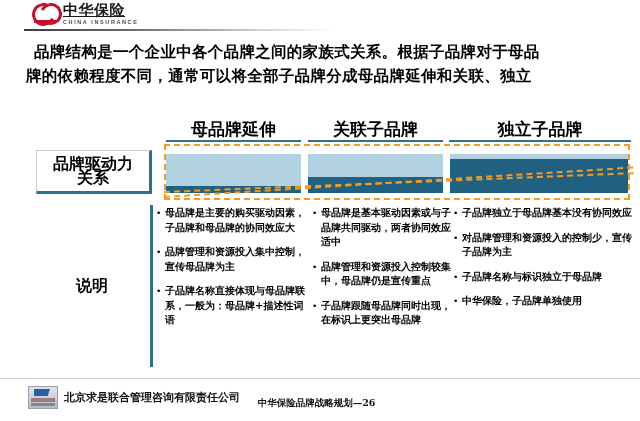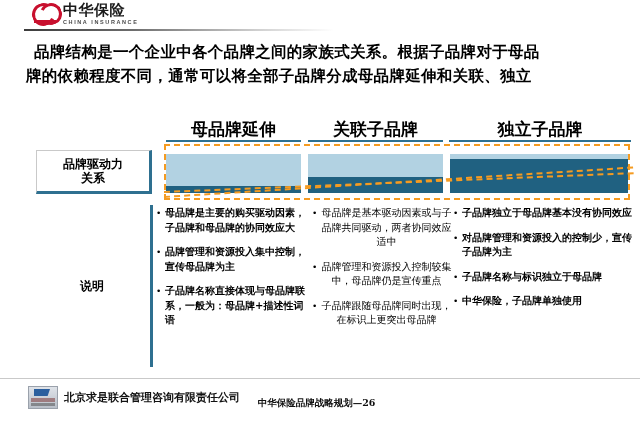--- a/index.html
+++ b/index.html
@@ -57,20 +57,21 @@
     width: 22px; height: 3px;
     background: #c8102e;
   }
   .logo-text { display: flex; flex-direction: column; line-height: 1; }
   .logo-cn {
     font-family: "DejaVu Sans", "Liberation Sans", sans-serif;
     font-size: 15px;
     font-weight: bold;
     color: #1a1a1a;
     letter-spacing: 0.5px;
+    text-decoration: underline;
   }
   .logo-en {
     font-family: "Liberation Sans", sans-serif;
     font-size: 5.5px;
     font-weight: bold;
     color: #4a4a4a;
     letter-spacing: 1.6px;
     margin-top: 2px;
   }
   .header-rule {
@@ -111,21 +112,21 @@
     padding-bottom: 2px;
   }
   .col-head.c1 { left: 166px; width: 135px; }
   .col-head.c2 { left: 308px; width: 135px; }
   .col-head.c3 { left: 449px; width: 182px; }
 
   
   .row-label {
     position: absolute;
     font-family: "DejaVu Sans", "Liberation Sans", sans-serif;
-    font-size: 12px;
+    font-size: 16px;
     font-weight: bold;
     color: #000000;
     display: flex;
     align-items: center;
     justify-content: center;
     text-align: center;
     line-height: 14px;
   }
   .row-label.r1 {
     left: 36px; top: 150px; width: 112px; height: 40px;
@@ -203,21 +204,21 @@
     margin-bottom: 10px;
   }
   .bullets .dot {
     flex: 0 0 9px;
     font-size: 9px;
     line-height: 14.5px;
   }
   .bullets .txt { flex: 1 1 auto; }
 
   .bullets.c1 .txt { font-weight: bold; }
-  .bullets.c2 .txt { font-weight: normal; text-align: center; }
+  .bullets.c2 .txt { font-weight: bold; }
   .bullets.c3 .txt { font-weight: bold; }
 
   
   .footer-rule {
     position: absolute;
     left: 0; top: 378px;
     width: 640px; height: 1px;
     background: #c9c9c9;
   }
   .footer-left {

